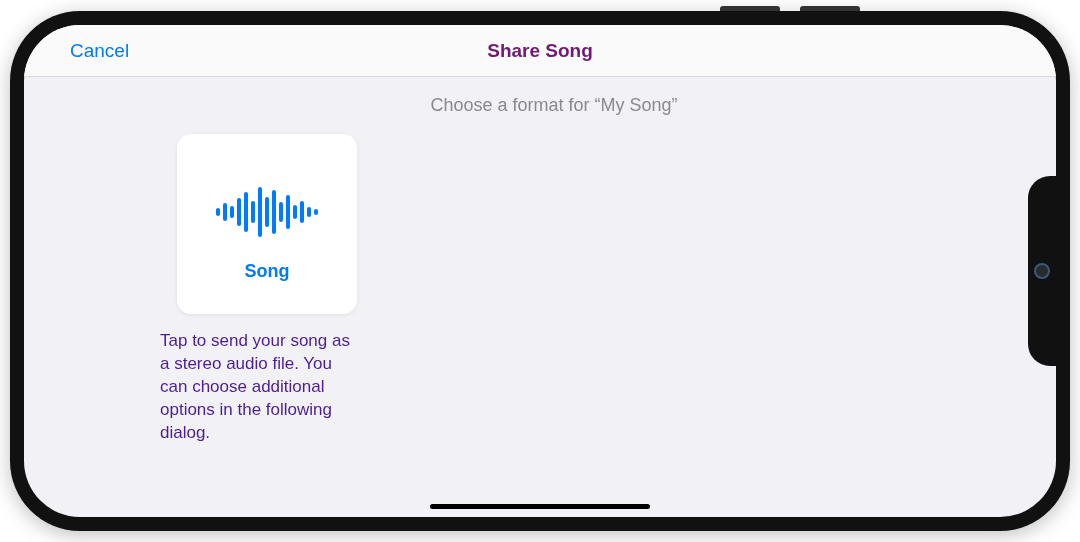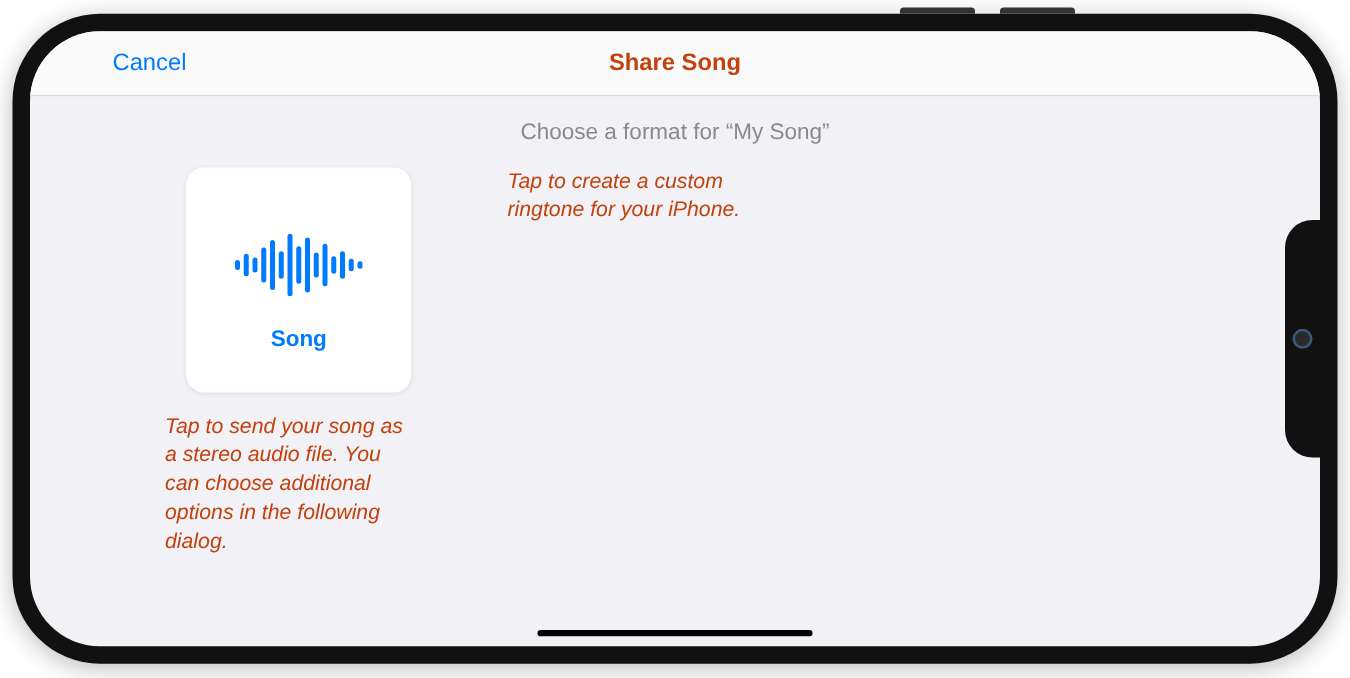--- a/index.html
+++ b/index.html
@@ -76,32 +76,32 @@
       background: #fafafa;
       border-bottom: 1px solid #d9d9dc;
       display: flex;
       align-items: center;
       justify-content: center;
       position: relative;
     }
     .nav-title {
       font-size: 19px;
       font-weight: 600;
-      color: #c2410c;
+      color: #701a75;
       text-align: center;
     }
     .nav-cancel {
       position: absolute;
-      left: 66px;
+      left: 46px;
       font-size: 19px;
       color: #007aff;
       cursor: pointer;
     }
     .content {
-      padding: 18px 60px 0 60px;
+      padding: 18px 60px 0 88px;
     }
     .subtitle {
       text-align: center;
       font-size: 18px;
       color: #8a8a8e;
       margin-bottom: 18px;
     }
     .options-row {
       display: flex;
       justify-content: flex-start;
@@ -143,25 +143,24 @@
       justify-content: center;
     }
     .card-label {
       font-size: 18px;
       font-weight: 600;
       color: #007aff;
       margin-top: 4px;
     }
     .option-desc {
       font-size: 17px;
-      color: #c2410c;
+      color: #4c1d95;
       line-height: 1.35;
       padding: 0 8px;
       max-width: 210px;
-      font-style: italic;
     }
     .home-indicator {
       position: absolute;
       bottom: 8px;
       left: 50%;
       transform: translateX(-50%);
       width: 220px;
       height: 5px;
       background: #000;
       border-radius: 3px;
@@ -232,21 +231,20 @@
                 <span style="height:10px"></span>
                 <span style="height:6px"></span>
               </div>
             </div>
             <div class="card-label">Song</div>
           </div>
           <div class="option-desc">Tap to send your song as a stereo audio file. You can choose additional options in the following dialog.</div>
         </div>
 
         <div class="option-col">
-          <div class="option-desc">Tap to create a custom ringtone for your iPhone.</div>
         </div>
 
         <div class="option-col">
         </div>
 
       </div>
     </div>
 
     <div class="home-indicator"></div>
   </div>

